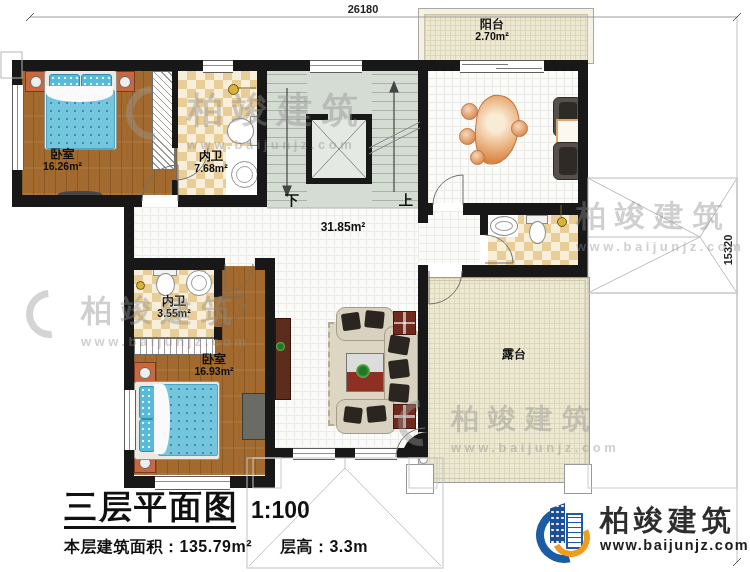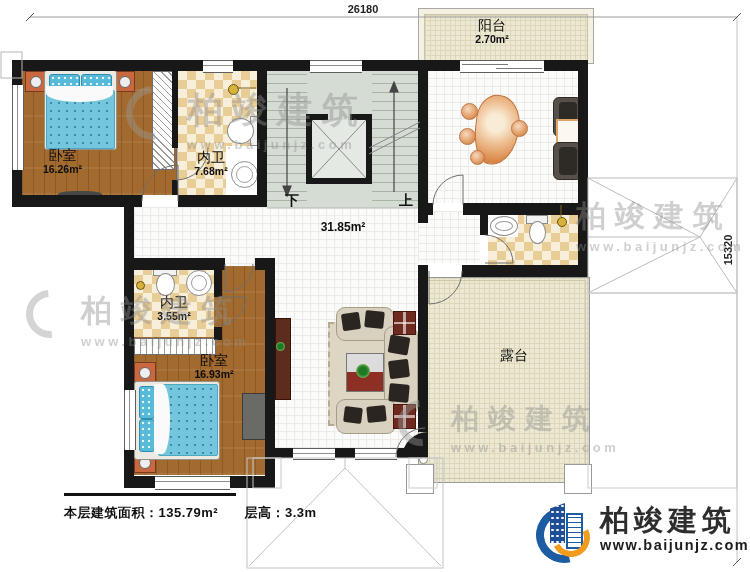--- a/index.html
+++ b/index.html
@@ -67,38 +67,38 @@
     border:1px solid #c07038;border-radius:46% 54% 58% 42%/38% 46% 60% 56%;transform:rotate(7deg);}
   .ocircle{background:radial-gradient(circle at 40% 35%,#f6d9bd,#dd9258 70%,#c4733a);border-radius:50%;border:1px solid #bd7442;}
   .rchair{background:#57504a;border:1px solid #302b26;border-radius:6px;}
   .rchair::after{content:"";position:absolute;inset:4px 4px 4px 5px;background:#2e2a25;border-radius:4px;}
   .rtable{background:#fdf8ef;border:2px solid #dfa468;}
   .tvcab{background:#5c2c1d;border:1px solid #371307;}
   .tv2{background:#6b6b66;border:1px solid #3c3c3a;}
   .bench{background:#474747;border-radius:40% 40% 50% 50%;}
   
   .rlabel{position:absolute;z-index:8;text-align:center;color:#0d0d0d;line-height:1.12;}
-  .rlabel .nm{display:block;font-size:14px;font-weight:normal;}
+  .rlabel .nm{display:block;font-size:12px;font-weight:bold;}
   .rlabel .ar{display:block;font-size:10.5px;font-weight:bold;}
   .rlabel.big .ar{font-size:12px;}
   .updown{position:absolute;z-index:8;font-size:14px;font-weight:bold;color:#111;}
   .dim{position:absolute;z-index:8;font-size:11px;font-weight:bold;color:#222;text-align:center;}
   
   .wm{position:absolute;z-index:9;display:flex;align-items:flex-start;gap:7px;opacity:.42;color:#8f8f8f;pointer-events:none;}
   .wm-g{display:block;border:7px solid #9a9a9a;border-radius:50%;border-top-color:transparent;border-right-color:transparent;
         transform:rotate(40deg);}
   .wm-name{display:block;font-weight:800;letter-spacing:9px;white-space:nowrap;}
   .wm-url{display:block;font-style:normal;font-weight:700;font-size:13px;letter-spacing:3.5px;margin-top:2px;white-space:nowrap;}
   
   #titleblock{position:absolute;left:64px;top:490px;z-index:10;color:#101010;}
   #titleblock .trow{display:flex;align-items:flex-end;gap:12px;}
   #titleblock .tmain{font-size:33px;font-weight:bold;letter-spacing:2px;line-height:1;}
   #titleblock .tscale{font-size:23px;font-weight:bold;line-height:1.1;}
   #titleblock .tline{width:172px;height:3px;background:#111;margin-top:3px;}
-  #titleblock .tinfo{margin-top:8px;font-size:13px;font-weight:bold;letter-spacing:.5px;}
+  #titleblock .tinfo{margin-top:8px;font-size:16px;font-weight:bold;letter-spacing:.5px;}
   #brand{position:absolute;left:534px;top:497px;z-index:10;display:flex;align-items:center;gap:8px;}
   #brand .bicon{position:relative;width:58px;height:64px;}
   #brand .swoosh{position:absolute;left:2px;top:10px;width:40px;height:40px;border:8px solid #1b5ca3;border-radius:50%;
         border-top-color:transparent;border-right-color:transparent;transform:rotate(32deg);}
   #brand .oarc{position:absolute;left:18px;top:22px;width:26px;height:26px;border:6px solid #f29b1d;border-radius:50%;
         border-top-color:transparent;border-left-color:transparent;transform:rotate(18deg);}
   #brand .bld1{position:absolute;left:16px;top:6px;width:15px;height:40px;background:#1e4f96;
         clip-path:polygon(0 14%,100% 0,100% 100%,0 100%);
         background-image:radial-gradient(circle,rgba(255,255,255,.95) 1px,transparent 1.5px);background-size:5px 6px;}
   #brand .bld2{position:absolute;left:32px;top:16px;width:13px;height:32px;background:#fff;border:2px solid #1b5ca3;
@@ -346,20 +346,24 @@
   </div>
   <div class="wm" style="left:398px;top:400px;font-size:28px;">
     <span class="wm-g" style="width:32px;height:32px;"></span>
     <span class="wm-tx">
         <b class="wm-name">柏竣建筑</b>
       <i class="wm-url">www.baijunjz.com</i>
       </span>
   </div>
 
   <div id="titleblock">
+    <div class="trow">
+      <span class="tmain">三层平面图</span>
+      <span class="tscale">1:100</span>
+    </div>
     <div class="tline"></div>
     <div class="tinfo">
       <span>本层建筑面积：</span><span>135.79m²</span>
       <span style="display:inline-block;width:18px;"></span>
       <span>层高：</span><span>3.3m</span>
     </div>
   </div>
 
   <div id="brand">
     <span class="bicon">

